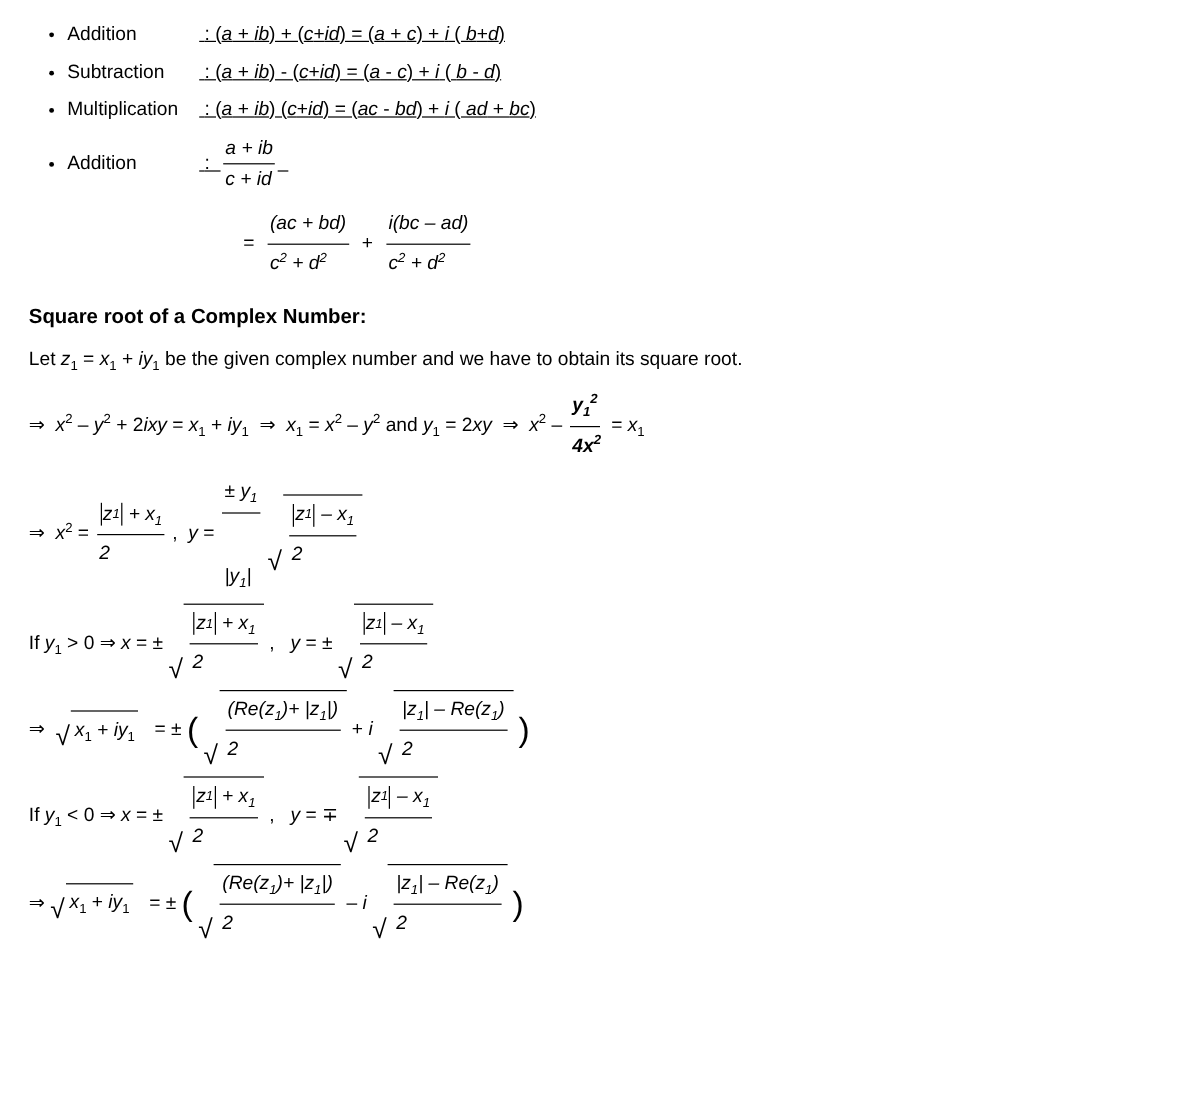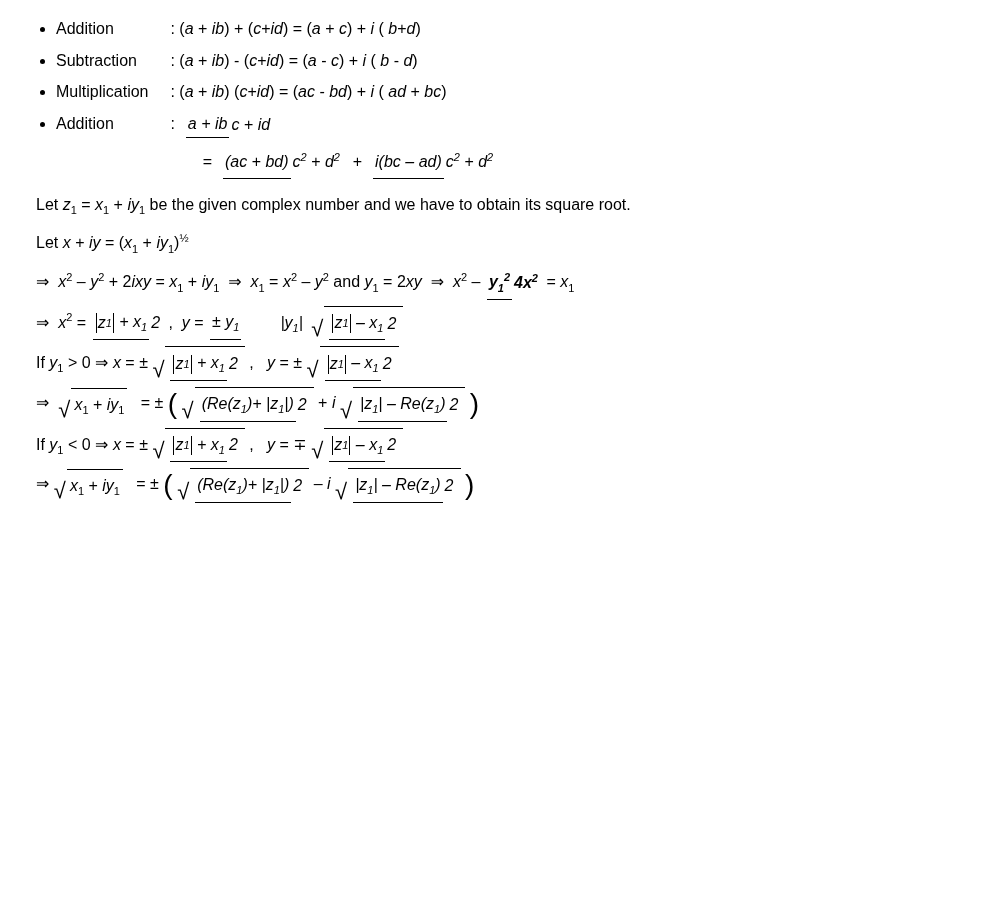--- a/index.html
+++ b/index.html
@@ -16,30 +16,31 @@
       max-width: 960px;
     }
     ul.operations {
       list-style: disc;
       padding-left: 32px;
       margin-bottom: 8px;
     }
     ul.operations li {
       margin-bottom: 6px;
       line-height: 1.6;
+      text-decoration: underline;
     }
     .op-label {
       display: inline-block;
       min-width: 110px;
       font-size: 16px;
     }
     .fraction {
       display: inline-flex;
-      flex-direction: row;
-      align-items: center;
+      flex-direction: column;
+      align-items: flex-start;
       vertical-align: middle;
       margin: 0 2px;
     }
     .fraction .num {
       border-bottom: 1px solid #000;
       padding: 0 2px;
       text-align: center;
       font-style: italic;
     }
     .fraction .den {
@@ -53,21 +54,21 @@
       margin-bottom: 10px;
       font-size: 16px;
       line-height: 2;
     }
     .section-heading {
       font-weight: bold;
       font-size: 17px;
       margin: 18px 0 10px 0;
     }
     .math-block {
-      margin: 8px 12px;
+      margin: 8px 0;
       font-size: 16px;
       line-height: 2;
     }
     .math-block p {
       margin: 6px 0;
       line-height: 2;
     }
     sup { font-size: 11px; vertical-align: super; }
     sub { font-size: 11px; vertical-align: sub; }
     .sqrt-outer {
@@ -141,27 +142,25 @@
       <span class="num">(<i>ac</i> + <i>bd</i>)</span>
       <span class="den"><i>c</i><sup>2</sup> + <i>d</i><sup>2</sup></span>
     </span>
     &nbsp;+&nbsp;
     <span class="fraction">
       <span class="num"><i>i</i>(<i>bc</i> – <i>ad</i>)</span>
       <span class="den"><i>c</i><sup>2</sup> + <i>d</i><sup>2</sup></span>
     </span>
   </div>
 
+  <div class="section-heading">Square root of a Complex Number:</div>
 
   <div class="math-block">
     <p>
       Let <i>z</i><sub>1</sub> = <i>x</i><sub>1</sub> + <i>iy</i><sub>1</sub> be the given complex number and we have to obtain its square root.
-    </p>
-    <p>
-      Let <i>x</i> + <i>iy</i> = (<i>x</i><sub>1</sub> + <i>iy</i><sub>1</sub>)<sup>½</sup>
     </p>
     <p>
       <span class="arrow">⇒</span>&nbsp; <i>x</i><sup>2</sup> – <i>y</i><sup>2</sup> + 2<i>ixy</i> = <i>x</i><sub>1</sub> + <i>iy</i><sub>1</sub>
       &nbsp;<span class="arrow">⇒</span>&nbsp; <i>x</i><sub>1</sub> = <i>x</i><sup>2</sup> – <i>y</i><sup>2</sup> and <i>y</i><sub>1</sub> = 2<i>xy</i>
       &nbsp;<span class="arrow">⇒</span>&nbsp; <i>x</i><sup>2</sup> –
       <span class="fraction" style="vertical-align:middle;font-weight:bold;">
         <span class="num"><i>y</i><sub>1</sub><sup style="font-size:11px">2</sup></span>
         <span class="den">4<i>x</i><sup>2</sup></span>
       </span>
       = <i>x</i><sub>1</sub>

